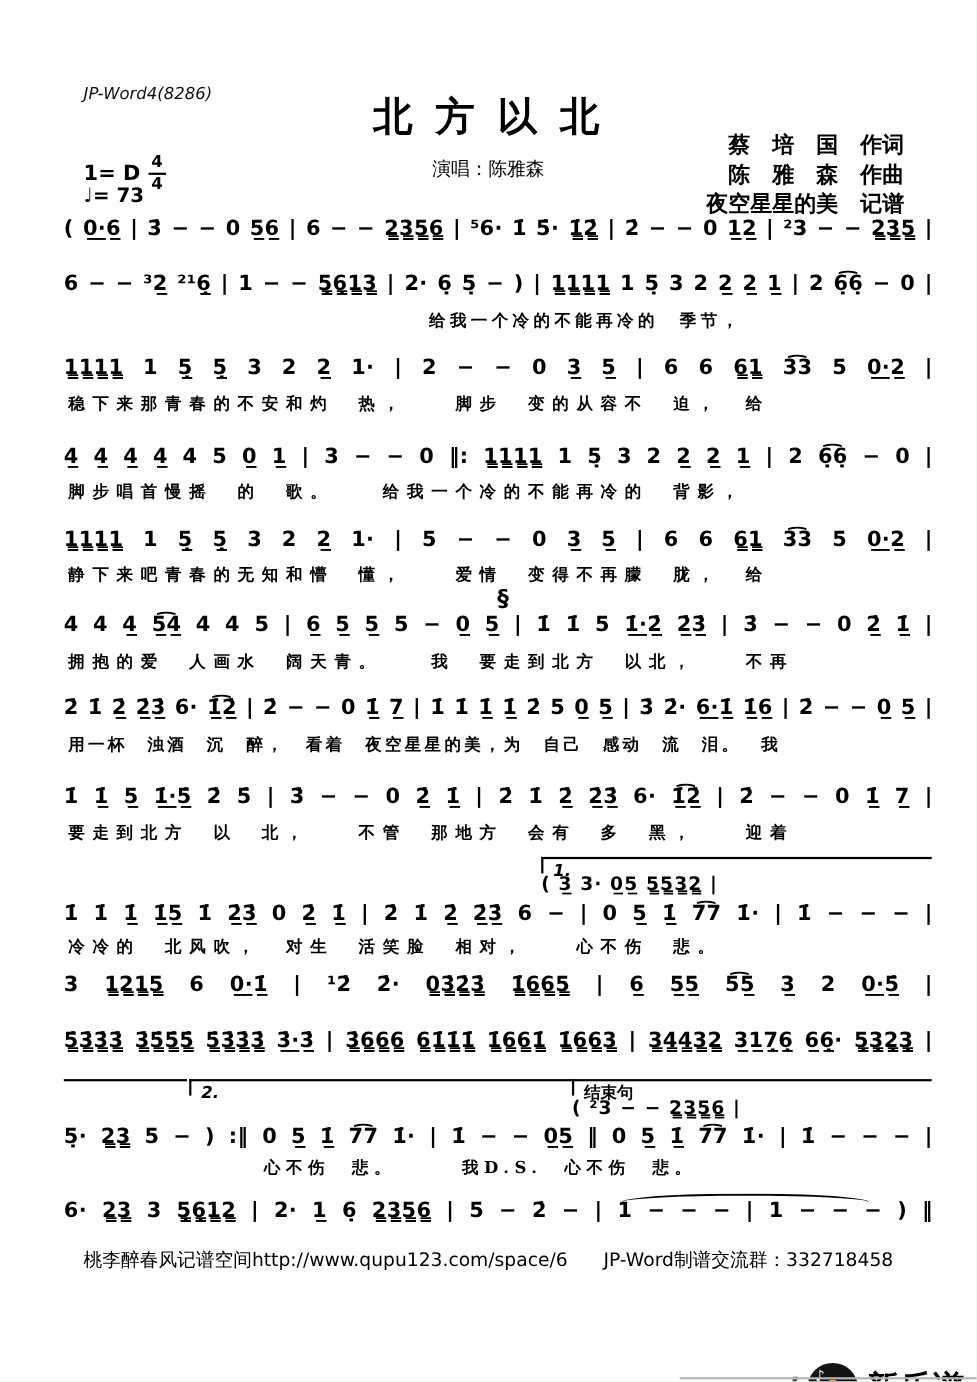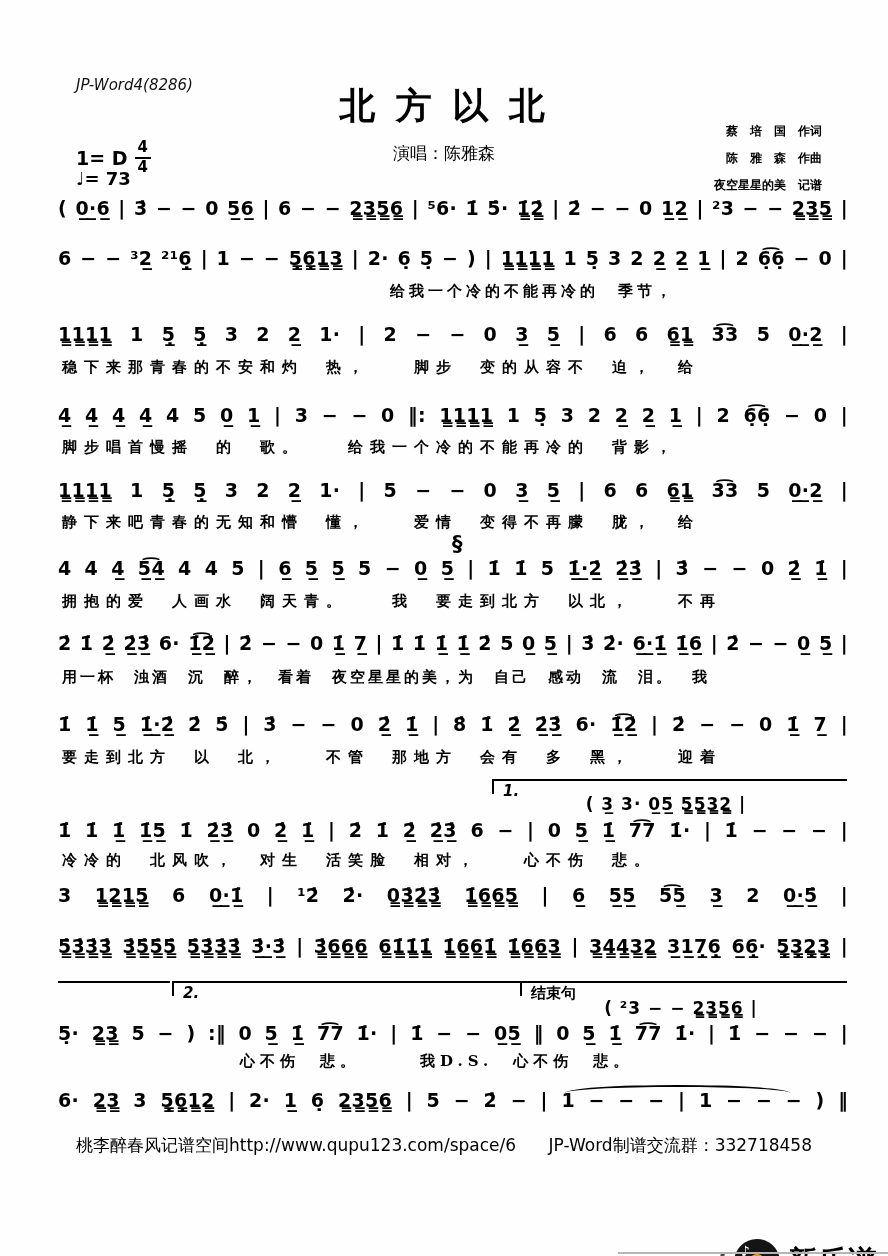--- a/index.html
+++ b/index.html
@@ -2,21 +2,21 @@
 <html><head>
 <meta charset="utf-8">
 <style>
   html,body{margin:0;padding:0;background:#e8e8e8;}
   .page{position:relative;width:888px;height:1256px;background:#fefefe;overflow:hidden;
         font-family:"DejaVu Sans","Liberation Sans",sans-serif;color:#000;}
   
   .appmark{position:absolute;left:76px;top:76px;font-style:italic;font-size:15px;color:#111;}
   .title{position:absolute;left:0;top:82px;width:100%;text-align:center;font-size:36px;font-weight:bold;letter-spacing:4px;}
   .vocal{position:absolute;left:0;top:142px;width:100%;text-align:center;font-size:17px;}
-  .credits{position:absolute;right:66px;top:118px;text-align:right;font-size:12px;line-height:27px;font-weight:600;}
+  .credits{position:absolute;right:66px;top:118px;text-align:right;font-size:20px;line-height:27px;font-weight:600;}
   .keyrow{position:absolute;left:76px;top:140px;font-size:19px;font-weight:bold;display:flex;align-items:center;gap:7px;}
   .ts{display:inline-flex;flex-direction:column;align-items:center;font-size:15px;line-height:1.05;}
   .ts-top{border-bottom:2px solid #000;padding:0 3px 1px;}
   .ts-bot{padding-top:1px;}
   .temporow{position:absolute;left:76px;top:168px;font-size:18px;font-weight:bold;}
   
   .mline{position:absolute;left:58px;width:790px;font-size:19px;font-weight:bold;
          text-align:justify;text-align-last:justify;letter-spacing:0.3px;white-space:normal;}
   .n1{top:197px}.n2{top:247px}.n3{top:323px}.n4{top:404px}.n5{top:479px}
   .n6{top:557px}.n7{top:632px}.n8{top:713px}.n9{top:819px}.n10{top:884px}
@@ -30,21 +30,21 @@
   
   .segno{position:absolute;left:452px;top:532px;font-size:21px;font-weight:bold;}
   
   .bracket{position:absolute;border-top:2px solid #000;border-left:2px solid #000;height:13px;}
   .v1{left:492px;top:779px;width:353px;}
   .cont{left:58px;top:981px;width:112px;border-left:none;}
   .v2{left:172px;top:981px;width:346px;}
   .endb{left:520px;top:981px;width:325px;}
   .blabel{position:absolute;font-size:15px;padding-left:9px;top:1px;font-weight:bold;}
   .it{font-style:italic;}
-  .ann{position:absolute;text-align:center;font-size:17px;font-weight:bold;letter-spacing:1px;}
+  .ann{position:absolute;text-align:left;font-size:17px;font-weight:bold;letter-spacing:1px;}
   .a1{left:492px;top:794px;width:348px;}
   .a2{left:520px;top:998px;width:322px;}
   
   .arc{position:absolute;left:565px;top:1085px;width:225px;height:14px;
        border-top:2px solid #000;border-radius:50% 50% 0 0;}
   
   .foot{position:absolute;left:76px;top:1134px;width:736px;display:flex;justify-content:space-between;font-size:17px;}
   
   .wm{position:absolute;right:10px;top:1202px;display:flex;align-items:center;gap:8px;margin-top:37px;}
   .wm-url{font-size:23px;font-weight:bold;font-style:italic;color:#4a4a4a;letter-spacing:1px;}
@@ -89,21 +89,21 @@
   <div class="mline n4">4̲ 4̲ 4̲ 4̲ 4 5 0̲ 1̲ | 3 − − 0 ‖: 1̳1̳1̳1̳ 1 5̣ 3 2 2̲ 2̲ 1̲ | 2 6̣͡6̣ − 0 |</div>
   <div class="lyr ly4">脚步唱首慢摇　的　歌。　　给我一个冷的不能再冷的　背影，</div>
   <div class="mline n5">1̳1̳1̳1̳ 1 5̣̲ 5̣̲ 3 2 2̲ 1· | 5 − − 0 3̲ 5̲ | 6 6 6̳1̳ 3͡3 5 0̲·̲2̲ |</div>
   <div class="lyr ly5">静下来吧青春的无知和懵　懂，　　爱情　变得不再朦　胧，　给</div>
 
   <div class="segno">§</div>
   <div class="mline n6">4 4 4̲ 5̲͡4̲ 4 4 5 | 6̲ 5̲ 5̲ 5 − 0̲ 5̲ | 1̇ 1̇ 5 1̲̇·̲2̲̇ 2̲̇3̲̇ | 3̇ − − 0 2̲̇ 1̲̇ |</div>
   <div class="lyr ly6">拥抱的爱　人画水　阔天青。　　我　要走到北方　以北，　　不再</div>
   <div class="mline n7">2̇ 1̇ 2̲̇ 2̲̇3̲̇ 6· 1̲̇͡2̲̇ | 2̇ − − 0 1̲̇ 7̲ | 1̇ 1̇ 1̲̇ 1̲̇ 2̇ 5 0̲ 5̲ | 3̇ 2̇· 6̲·̲1̲̇ 1̲̇6̲ | 2̇ − − 0̲ 5̲ |</div>
   <div class="lyr ly7">用一杯　浊酒　沉　醉，　看着　夜空星星的美，为　自己　感动　流　泪。　我</div>
-  <div class="mline n8">1̇ 1̲̇ 5̲ 1̲̇·̲2̲̇ 2̇ 5̇ | 3̇ − − 0 2̲̇ 1̲̇ | 8̇ 1̇ 2̲̇ 2̲̇3̲̇ 6· 1̲̇͡2̲̇ | 2̇ − − 0 1̲̇ 7̲ |</div>
+  <div class="mline n8">1̇ 1̲̇ 5̲ 1̲̇·̲5̲̇ 2̇ 5̇ | 3̇ − − 0 2̲̇ 1̲̇ | 2̇ 1̇ 2̲̇ 2̲̇3̲̇ 6· 1̲̇͡2̲̇ | 2̇ − − 0 1̲̇ 7̲ |</div>
   <div class="lyr ly8">要走到北方　以　北，　　不管　那地方　会有　多　黑，　　迎着</div>
 
   <div class="bracket v1">
     <span class="blabel it">1.</span>
   </div>
   <div class="ann a1">( 3̲ 3· 0̲5̲ 5̳5̳3̳2̳ |</div>
   <div class="mline n9">1̇ 1̇ 1̲̇ 1̲̇5̲ 1̇ 2̲̇3̲̇ 0 2̲̇ 1̲̇ | 2̇ 1̇ 2̲̇ 2̲̇3̲̇ 6 − | 0 5̲ 1̲̇ 7͡7 1̇· | 1̇ − − − |</div>
   <div class="lyr ly9">冷冷的　北风吹，　对生　活笑脸　相对，　　心不伤　悲。</div>
 
   <div class="mline n10">3 1̳2̳1̳5̳ 6 0̲·̲1̲̇ | ¹2̇ 2̇· 0̳3̳̇2̳̇3̳̇ 1̳̇6̳6̳5̳ | 6̲ 5̲5̲ 5͡5̲ 3̲ 2 0̲·̲5̲̇ |</div>

